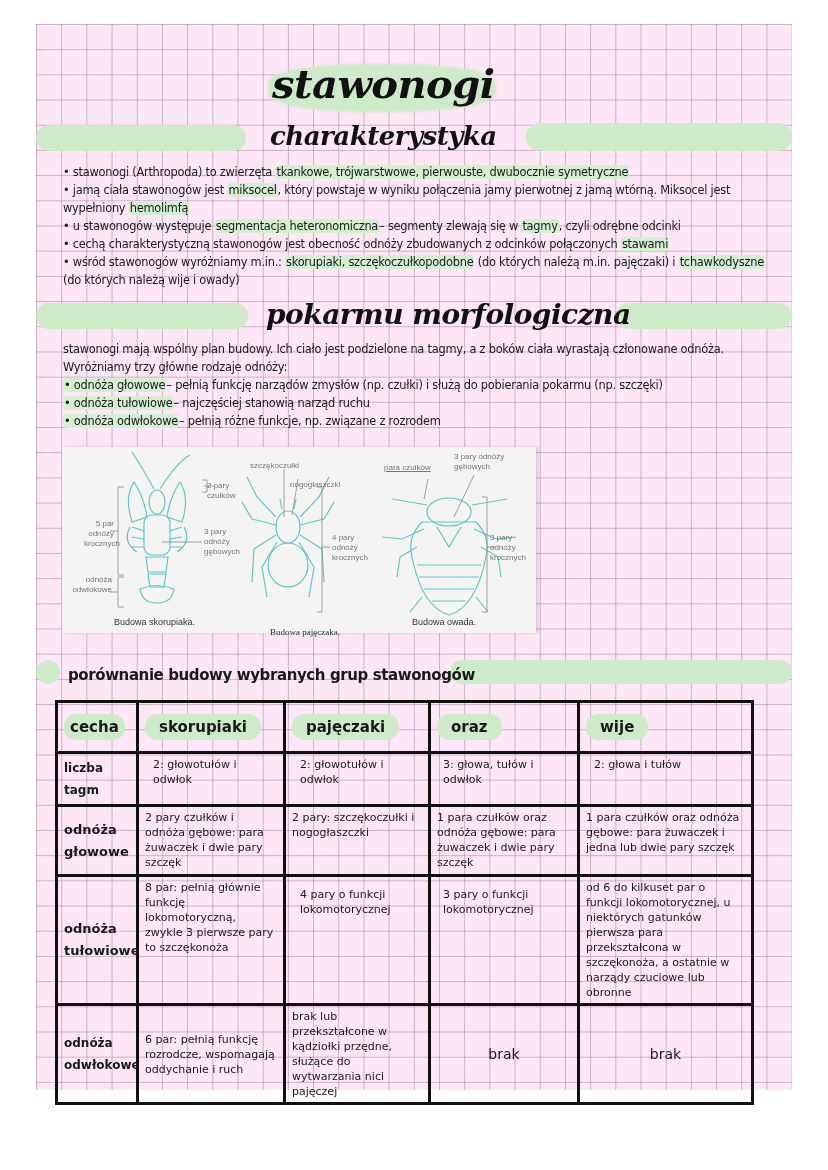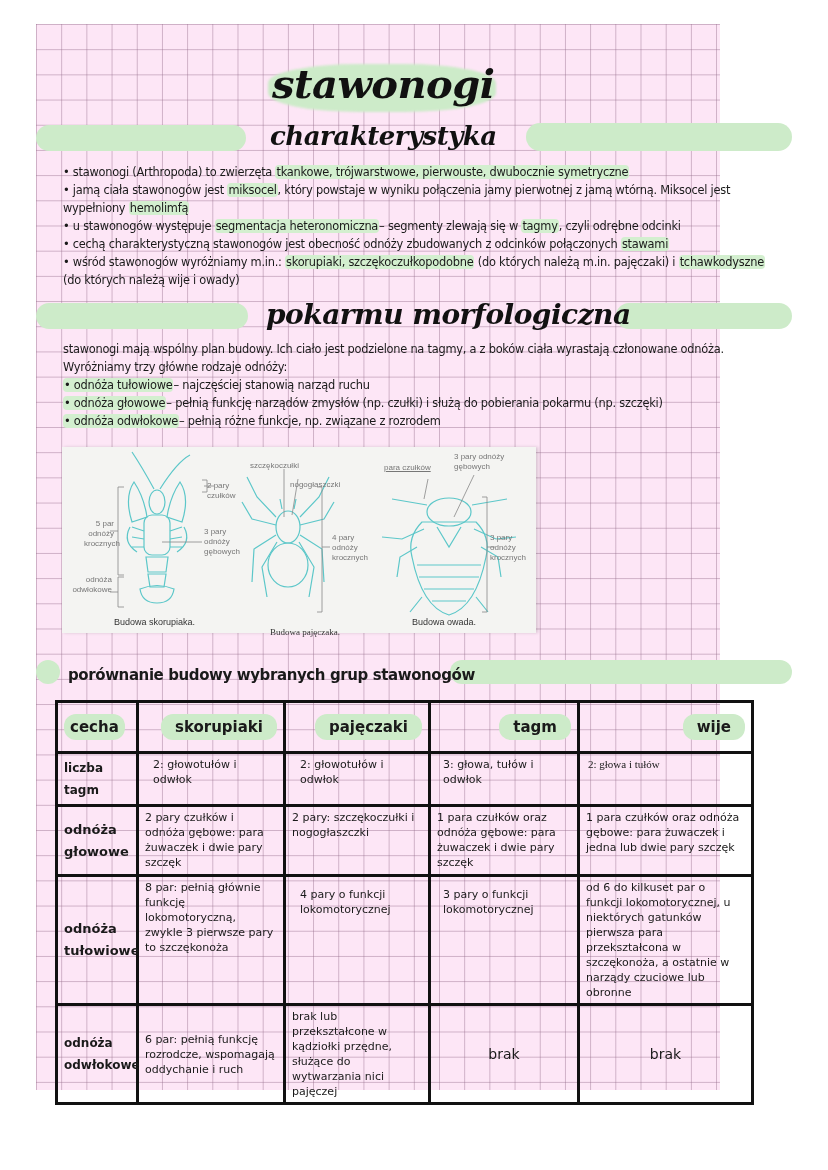--- a/index.html
+++ b/index.html
@@ -1,19 +1,19 @@
 <!DOCTYPE html>
 <html><head>
 <meta charset="utf-8">
 <style>
   html, body { margin:0; padding:0; background:#ffffff; }
   body { width:828px; height:1170px; position:relative; overflow:hidden;
          font-family:"DejaVu Sans", sans-serif; color:#1a1a1a; }
   .page {
-    position:absolute; left:36px; top:24px; width:684px; height:1066px;
+    position:absolute; left:36px; top:24px; width:756px; height:1066px;
     background-color:#fde6f6;
     background-image:
       linear-gradient(to right, rgba(150,110,140,0.45) 1px, transparent 1px),
       linear-gradient(to bottom, rgba(150,110,140,0.45) 1px, transparent 1px);
     background-size:25.2px 25.2px;
   }
   .bar { position:absolute; background:#cdebc9; border-radius:14px; }
   .blob { position:absolute; background:#cdebc9; border-radius:40%; filter:blur(1px); }
   .title {
     position:absolute; font-family:"DejaVu Serif", serif; font-weight:bold;
@@ -24,21 +24,21 @@
   .txt p { margin:0; }
   .figure { position:absolute; left:62px; top:447px; width:474px; height:186px; background:#f4f4f2;
             box-shadow: 2px 0 3px rgba(0,0,0,0.15); }
   .fig-label { position:absolute; font-size:8px; color:#777; font-family:"Liberation Sans", sans-serif; line-height:10px; white-space:nowrap; }
   .fig-caption { position:absolute; font-size:9px; color:#333; font-family:"Liberation Sans", sans-serif; white-space:nowrap; }
   table.cmp {
     position:absolute; left:55px; top:700px; width:696px; border-collapse:collapse;
     table-layout:fixed; font-size:11px; line-height:15px;
   }
   table.cmp td { border:3px solid #111; vertical-align:top; padding:3px 6px; }
-  table.cmp .hdr td { height:42px; text-align:right; vertical-align:middle; font-size:15px; font-weight:bold; }
+  table.cmp .hdr td { height:42px; text-align:left; vertical-align:middle; font-size:15px; font-weight:bold; }
   table.cmp .hdr td span { background:#cdebc9; border-radius:12px; padding:4px 14px; }
   table.cmp .rowhead { font-size:13px; font-weight:bold; line-height:22px; vertical-align:middle; padding-left:6px; }
   .center { text-align:center; }
 </style>
 </head>
 <body>
 
 <div class="page">
 
   <div class="blob" style="left:232px;top:40px;width:228px;height:48px;"></div>
@@ -58,22 +58,22 @@
     <p><span>(do których należą wije i owady)</span></p>
   </div>
 
   <div class="bar" style="left:0;top:279px;width:212px;height:26px;"></div>
   <div class="bar" style="left:580px;top:279px;width:176px;height:26px;"></div>
   <div class="title" style="left:230px;top:274px;font-size:28px;">pokarmu morfologiczna</div>
 
   <div class="txt" style="left:27px;top:316px;">
     <p>stawonogi mają wspólny plan budowy. Ich ciało jest podzielone na tagmy, a z boków ciała wyrastają członowane odnóża.</p>
     <p>Wyróżniamy trzy główne rodzaje odnóży:</p>
+    <p><span class="hl">• odnóża głowowe</span><span>– pełnią funkcję narządów zmysłów (np. czułki) i służą do pobierania pokarmu (np. szczęki)</span></p>
     <p><span class="hl">• odnóża tułowiowe</span><span>– najczęściej stanowią narząd ruchu</span></p>
-    <p><span class="hl">• odnóża głowowe</span><span>– pełnią funkcję narządów zmysłów (np. czułki) i służą do pobierania pokarmu (np. szczęki)</span></p>
     <p><span class="hl">• odnóża odwłokowe</span><span>– pełnią różne funkcje, np. związane z rozrodem</span></p>
   </div>
 </div>
 
 <div class="figure">
   <svg width="474" height="186" viewBox="0 0 474 186" style="position:absolute;left:0;top:0;">
     <g fill="none" stroke="#5cc7c9" stroke-width="1.2">
 
       <g>
         <path d="M92 42 Q80 20 70 5 M98 42 Q115 15 128 8"></path>
@@ -146,29 +146,29 @@
       <col style="width:147px">
       <col style="width:145px">
       <col style="width:149px">
       <col style="width:174px">
   </colgroup>
   <tbody>
       <tr class="hdr">
     <td style="text-align:left;"><span style="padding:4px 6px;">cecha</span></td>
     <td><span>skorupiaki</span></td>
     <td><span>pajęczaki</span></td>
-    <td><span>tagm</span></td>
+    <td><span>oraz</span></td>
     <td><span>wije</span></td>
   </tr>
   <tr style="height:50px;">
     <td class="rowhead" style="font-size:12px;">liczba tagm</td>
     <td style="padding-left:14px;">2: głowotułów i odwłok</td>
     <td style="padding-left:14px;">2: głowotułów i odwłok</td>
     <td style="padding-left:12px;">3: głowa, tułów i odwłok</td>
-    <td style="padding-left:8px;font-family:Liberation Serif, serif;">2: głowa i tułów</td>
+    <td style="padding-left:14px;">2: głowa i tułów</td>
   </tr>
   <tr style="height:70px;">
     <td class="rowhead">odnóża głowowe</td>
     <td>2 pary czułków i odnóża gębowe: para żuwaczek i dwie pary szczęk</td>
     <td>2 pary: szczękoczułki i nogogłaszczki</td>
     <td>1 para czułków oraz odnóża gębowe: para żuwaczek i dwie pary szczęk</td>
     <td>1 para czułków oraz odnóża gębowe: para żuwaczek i jedna lub dwie pary szczęk</td>
   </tr>
   <tr style="height:80px;">
     <td class="rowhead">odnóża tułowiowe</td>

